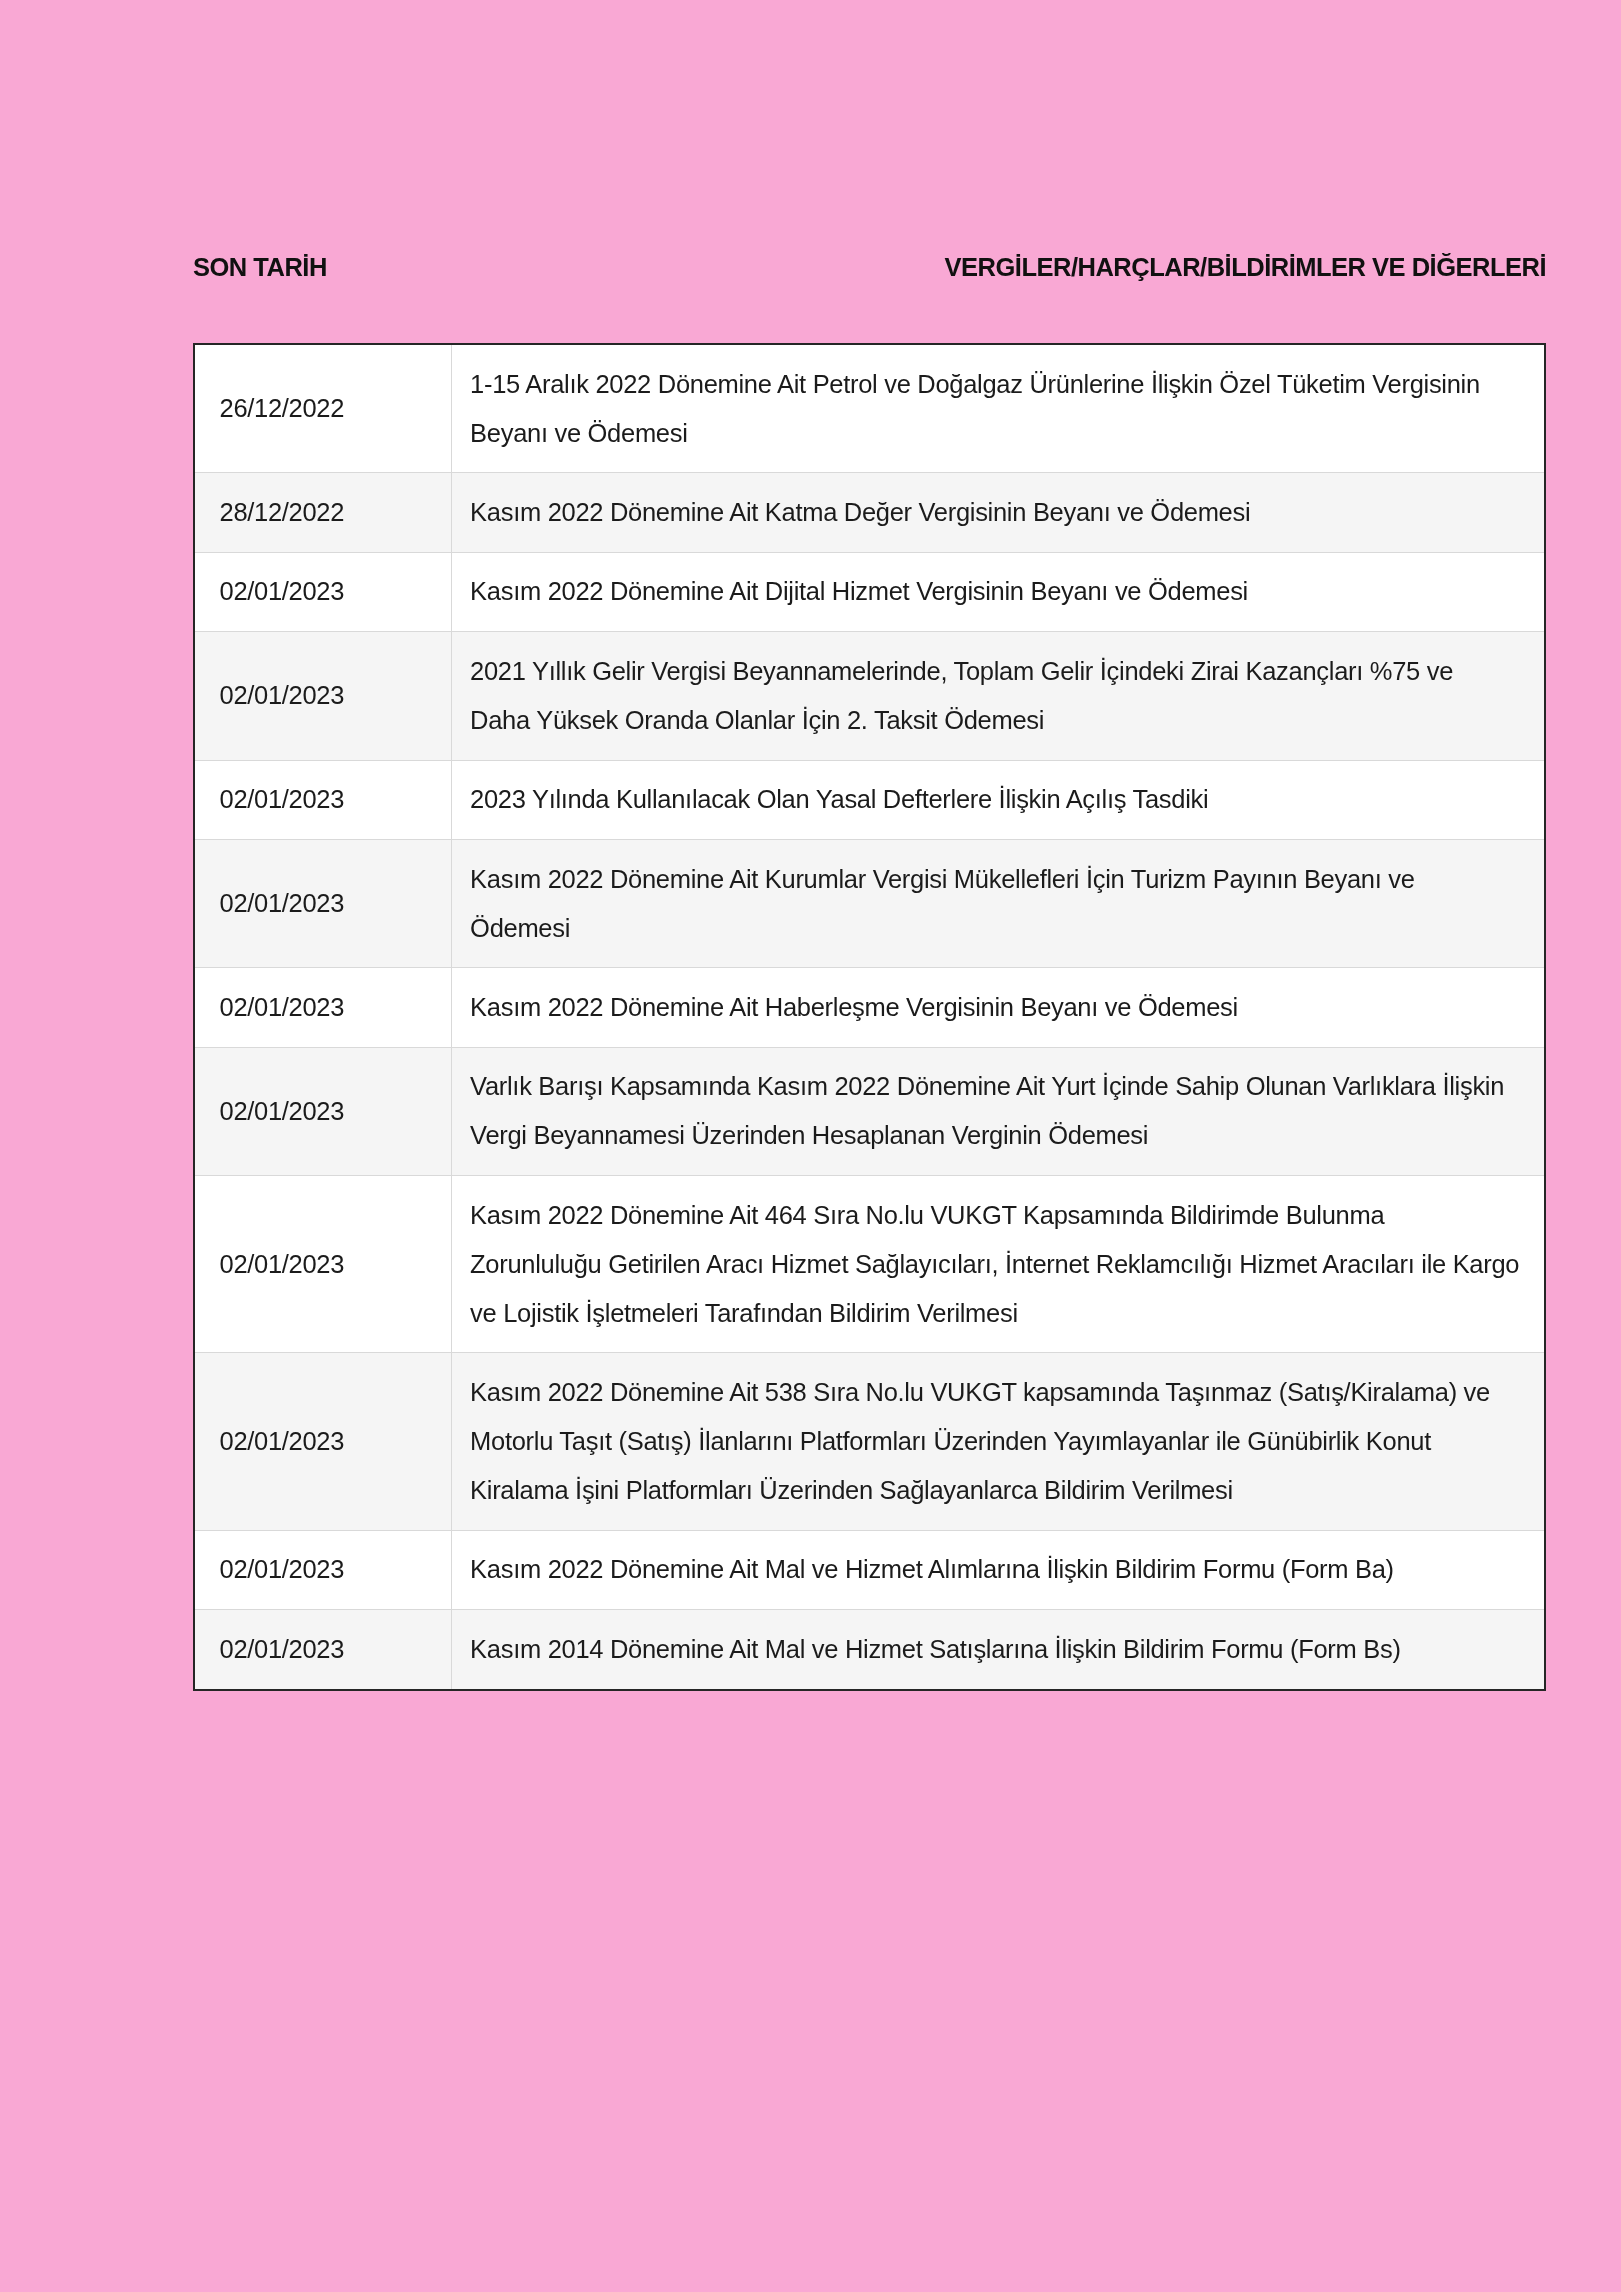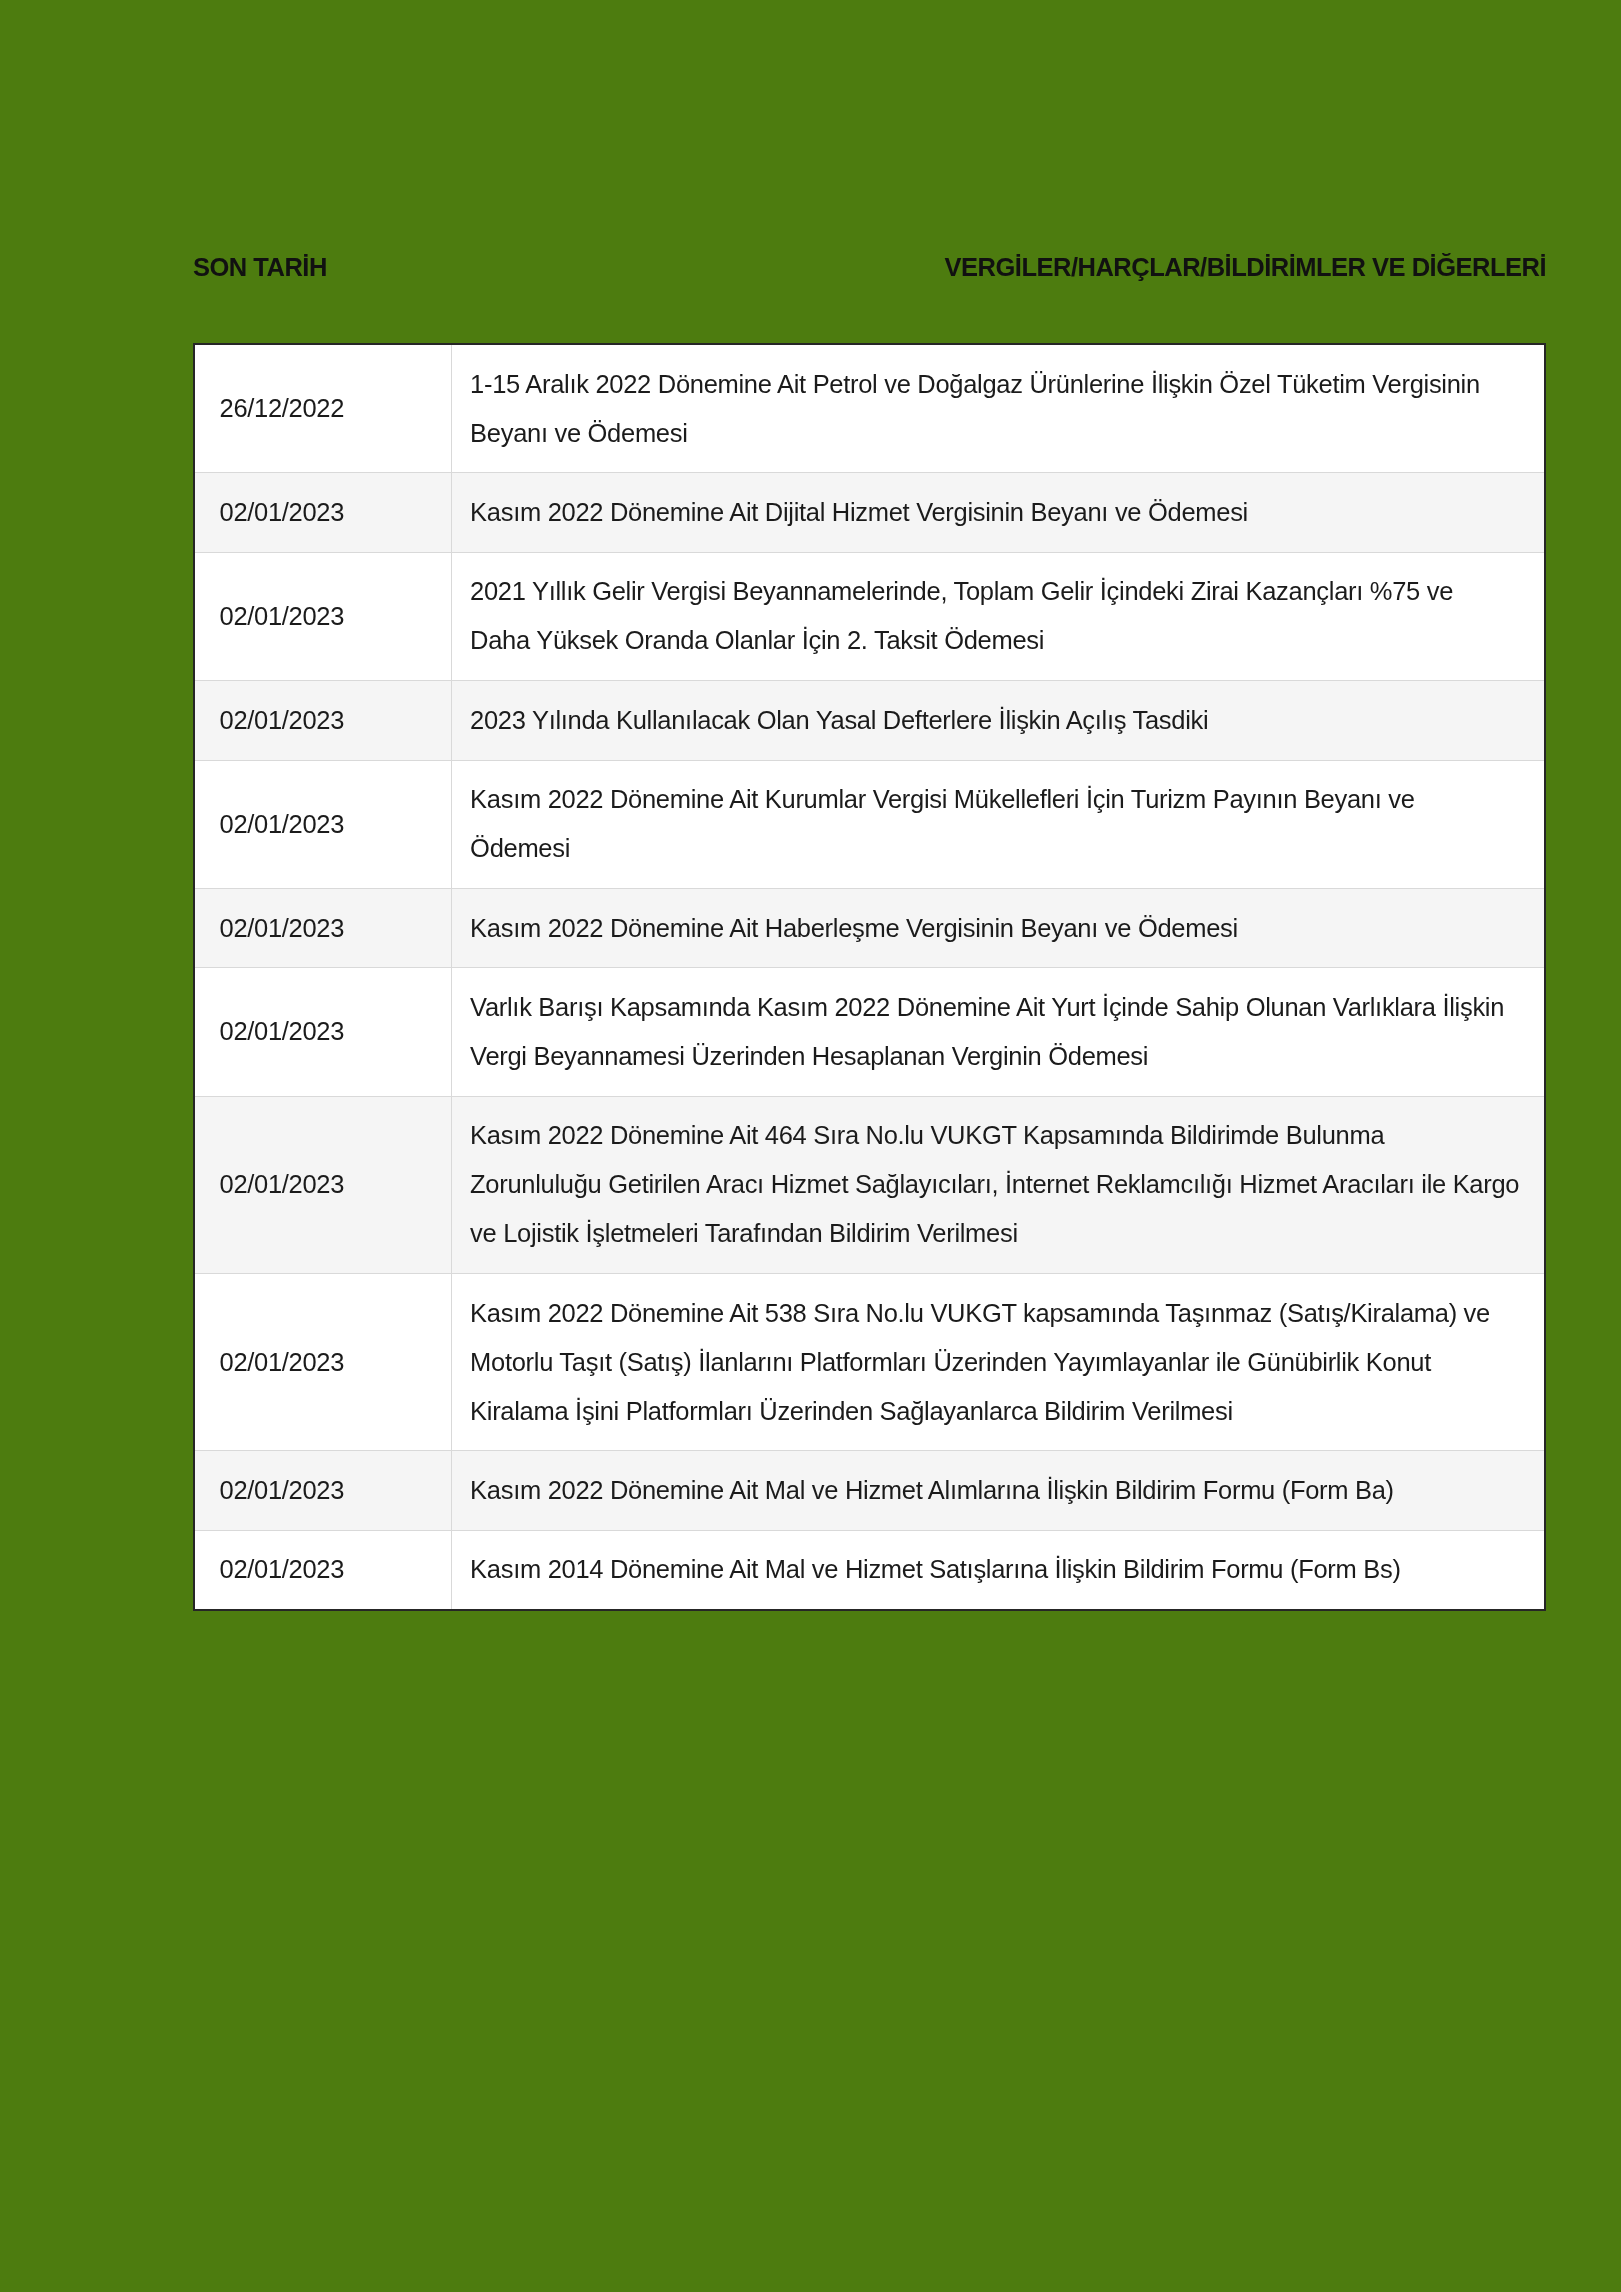--- a/index.html
+++ b/index.html
@@ -4,21 +4,21 @@
 <style>
   html, body {
     margin: 0;
     padding: 0;
     background: #ffffff;
   }
   .page {
     position: relative;
     width: 1621px;
     height: 2293px;
-    background: #4d7c0f;
+    background: #f9a8d4;
     font-family: "Liberation Sans", "DejaVu Sans", sans-serif;
     color: #1b1b1b;
   }
   .content {
     position: absolute;
     left: 193px;
     top: 250px;
     width: 1353px;
   }
   .heading-row {
@@ -96,20 +96,24 @@
       <colgroup>
         <col class="col-date">
         <col class="col-desc">
       </colgroup>
       <tbody id="table-body">
   <tr>
     <td class="date-cell">26/12/2022</td>
     <td class="desc-cell">1-15 Aralık 2022 Dönemine Ait Petrol ve Doğalgaz Ürünlerine İlişkin Özel Tüketim Vergisinin Beyanı ve Ödemesi</td>
   </tr>
 
+  <tr>
+    <td class="date-cell">28/12/2022</td>
+    <td class="desc-cell">Kasım 2022 Dönemine Ait Katma Değer Vergisinin Beyanı ve Ödemesi</td>
+  </tr>
 
   <tr>
     <td class="date-cell">02/01/2023</td>
     <td class="desc-cell">Kasım 2022 Dönemine Ait Dijital Hizmet Vergisinin Beyanı ve Ödemesi</td>
   </tr>
 
   <tr>
     <td class="date-cell">02/01/2023</td>
     <td class="desc-cell">2021 Yıllık Gelir Vergisi Beyannamelerinde, Toplam Gelir İçindeki Zirai Kazançları %75 ve Daha Yüksek Oranda Olanlar İçin 2. Taksit Ödemesi</td>
   </tr>

